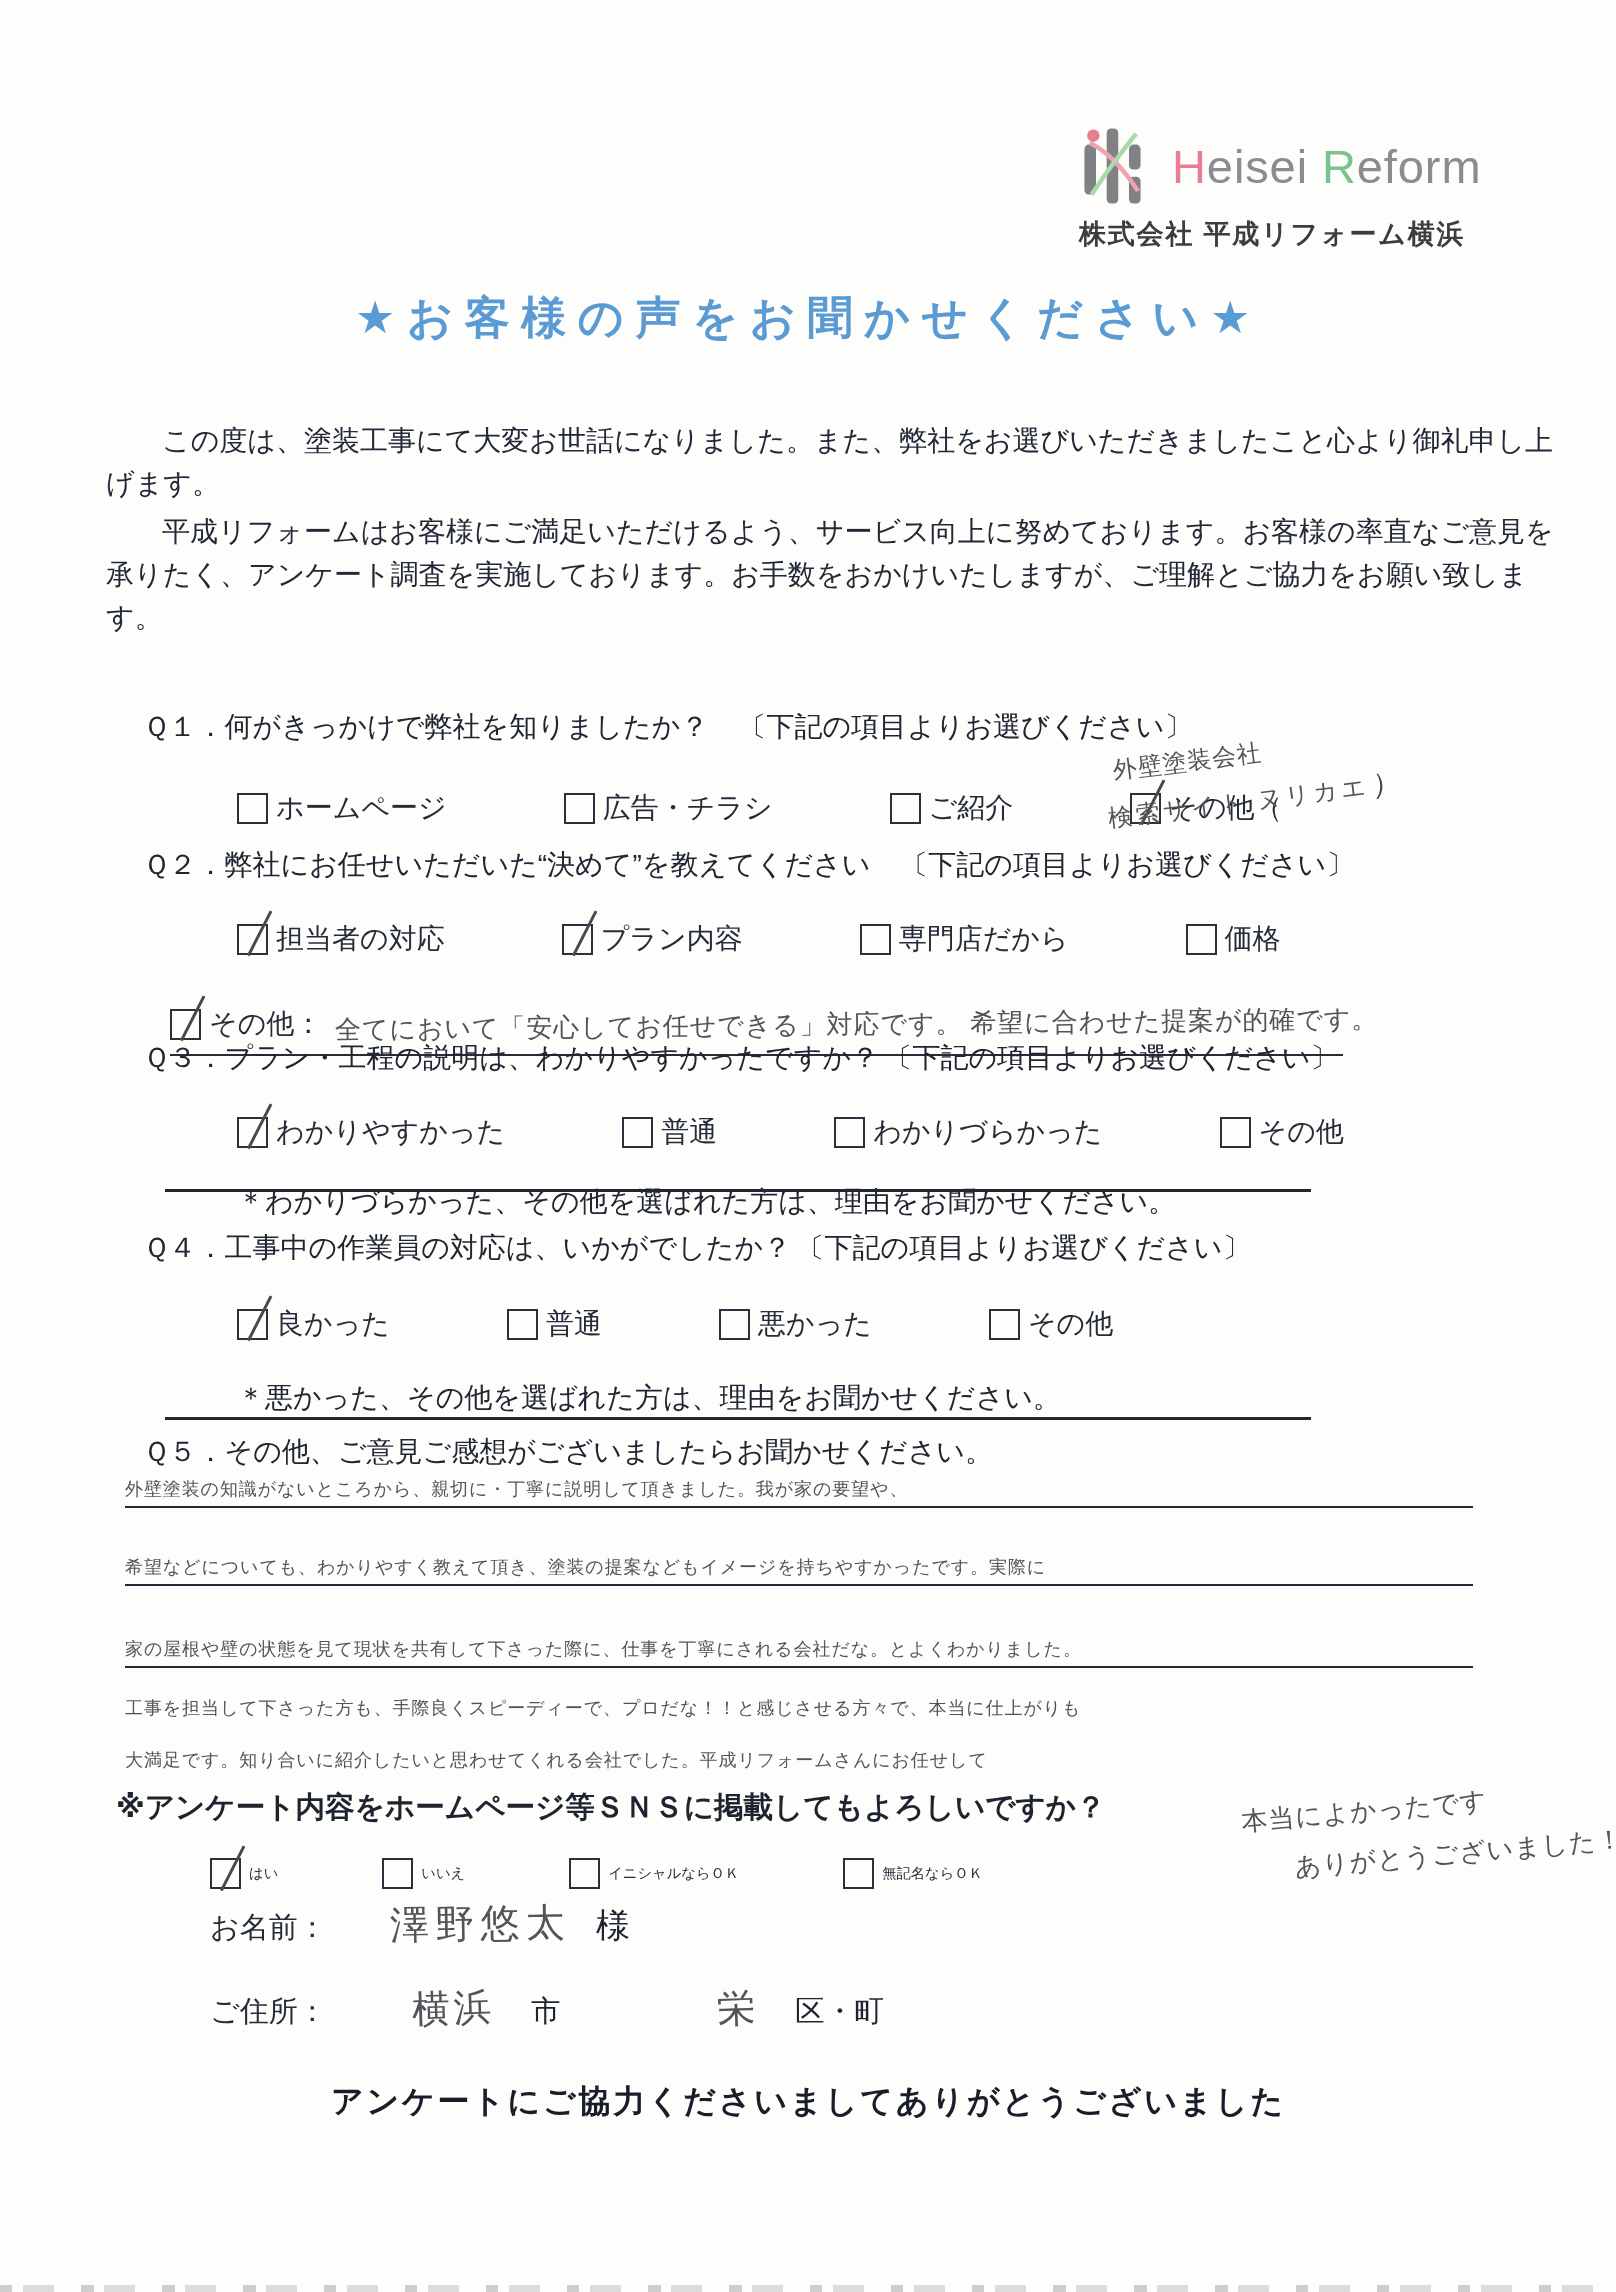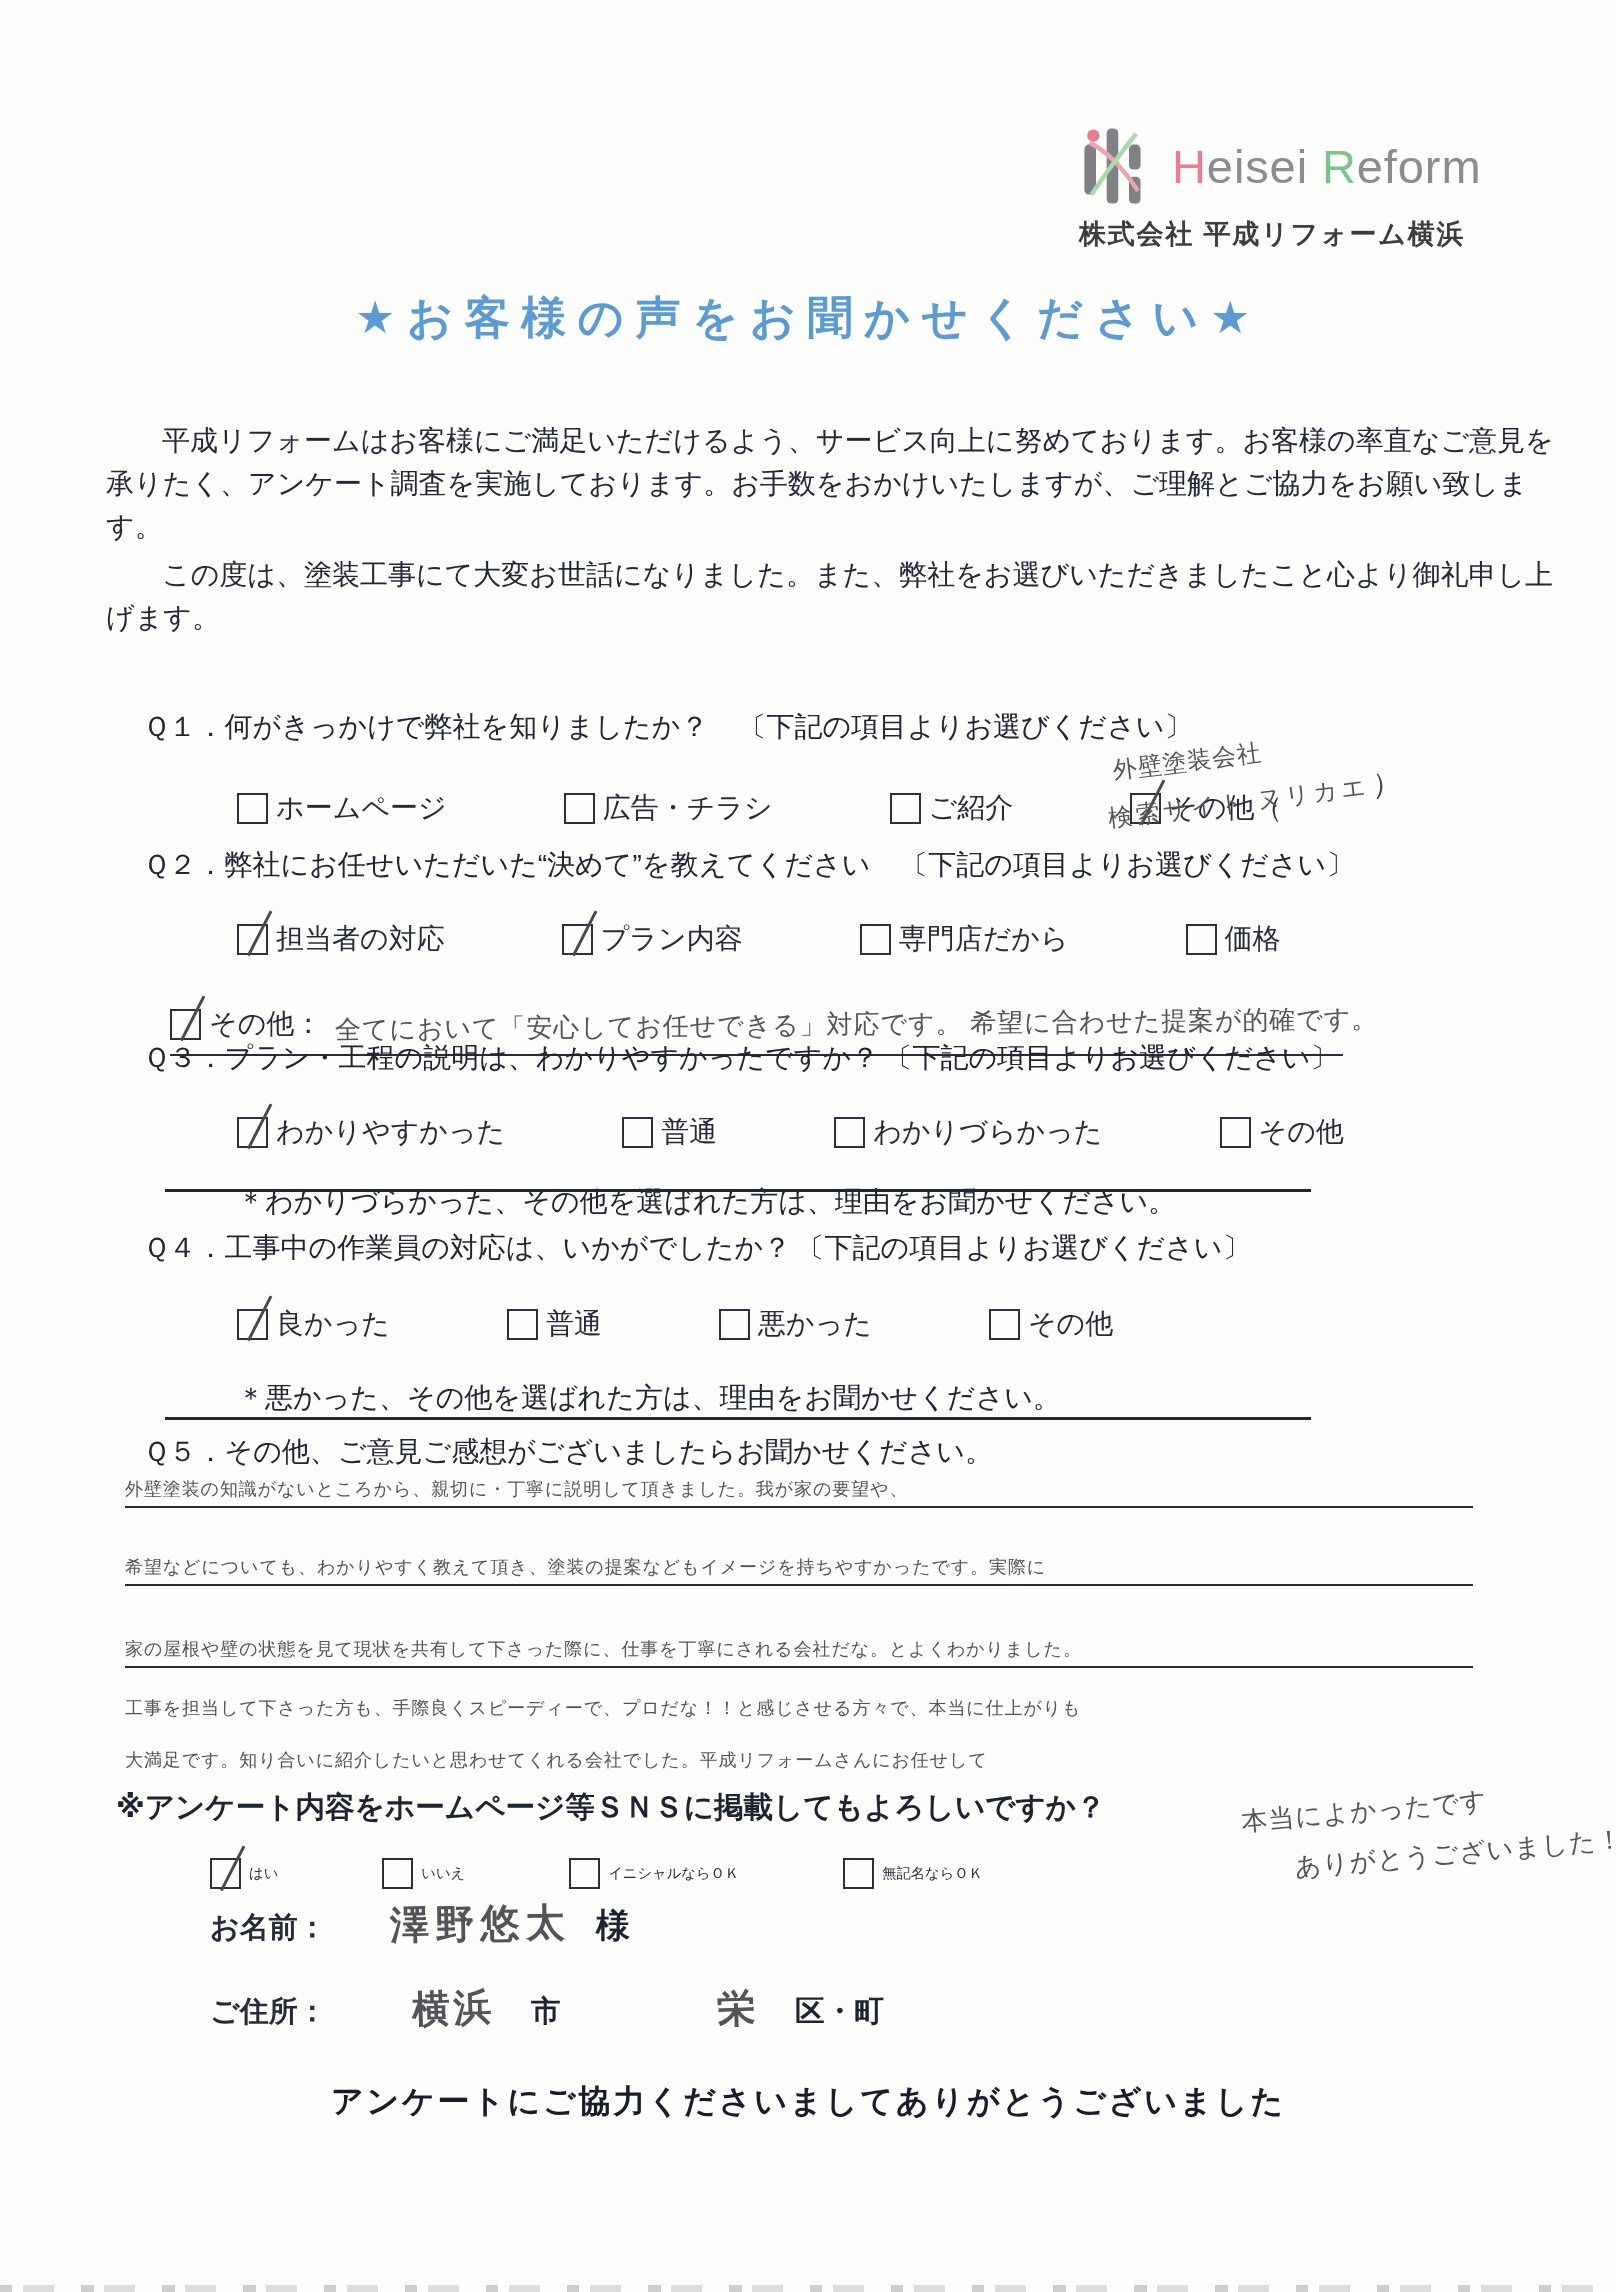--- a/index.html
+++ b/index.html
@@ -46,21 +46,21 @@
     font-size:18px;white-space:nowrap;}
   .q5row.nl{border-bottom:none;width:auto;}
   .side-note{position:absolute;left:1243px;top:1780px;font-size:26px;transform:rotate(-5deg);
     line-height:50px;white-space:nowrap;}
   .side-note .l2{margin-left:49px;}
   
   .sns{position:absolute;left:116px;top:1787px;width:1119px;}
   .sns-q{font-size:29.6px;font-weight:bold;color:#1e2330;white-space:nowrap;}
   .sns .opt-row{margin-left:94px;margin-top:30px;}
   .sns .opt{margin-right:63px;}
-  .field{position:absolute;left:210px;display:flex;align-items:baseline;font-size:29px;white-space:nowrap;font-weight:bold;}
+  .field{position:absolute;left:210px;display:flex;align-items:baseline;font-size:29px;white-space:nowrap;}
   .name-row{top:1897px;}
   .name-row .hw{font-size:39px;letter-spacing:6.3px;margin-left:63px;transform:rotate(-1deg);}
   .name-suffix{font-size:34px;margin-left:25px;color:#1e2330;}
   .addr-row{top:1983px;justify-content:center;}
   .addr-row .hw{font-size:38px;letter-spacing:3.6px;transform:rotate(-2deg);}
   .addr-row .city{margin-left:85px;}
   .addr-row .psuffix{margin-left:36px;font-size:29.6px;color:#1e2330;}
   .addr-row .ward{margin-left:157px;}
   
   .footer{position:absolute;left:0;right:0;top:2080px;text-align:center;
@@ -85,22 +85,22 @@
         <path d="M64 10 Q38 42 14 78" stroke="#a8d9a9" stroke-width="5" fill="none"></path>
       </svg>
       <div class="brand"><span class="h">H</span><span>eisei</span> <span class="r">R</span><span>eform</span></div>
     </div>
     <div class="company">株式会社 平成リフォーム横浜</div>
   </div>
 
   <div class="title">★お客様の声をお聞かせください★</div>
 
   <div class="intro">
+    <p>この度は、塗装工事にて大変お世話になりました。また、弊社をお選びいただきましたこと心より御礼申し上げます。</p>
     <p>平成リフォームはお客様にご満足いただけるよう、サービス向上に努めております。お客様の率直なご意見を承りたく、アンケート調査を実施しております。お手数をおかけいたしますが、ご理解とご協力をお願い致します。</p>
-    <p>この度は、塗装工事にて大変お世話になりました。また、弊社をお選びいただきましたこと心より御礼申し上げます。</p>
   </div>
 
   <div class="q" style="top:708px;">
     <div class="q-head"><span>Ｑ１．</span><span>何がきっかけで弊社を知りましたか？</span><span class="q-guide">〔下記の項目よりお選びください〕</span></div>
     <div class="opt-row" style="margin-top:43px;">
       <span class="opt">
           <span class="cb"></span>
           <span>ホームページ</span>
         </span>
       <span class="opt">

